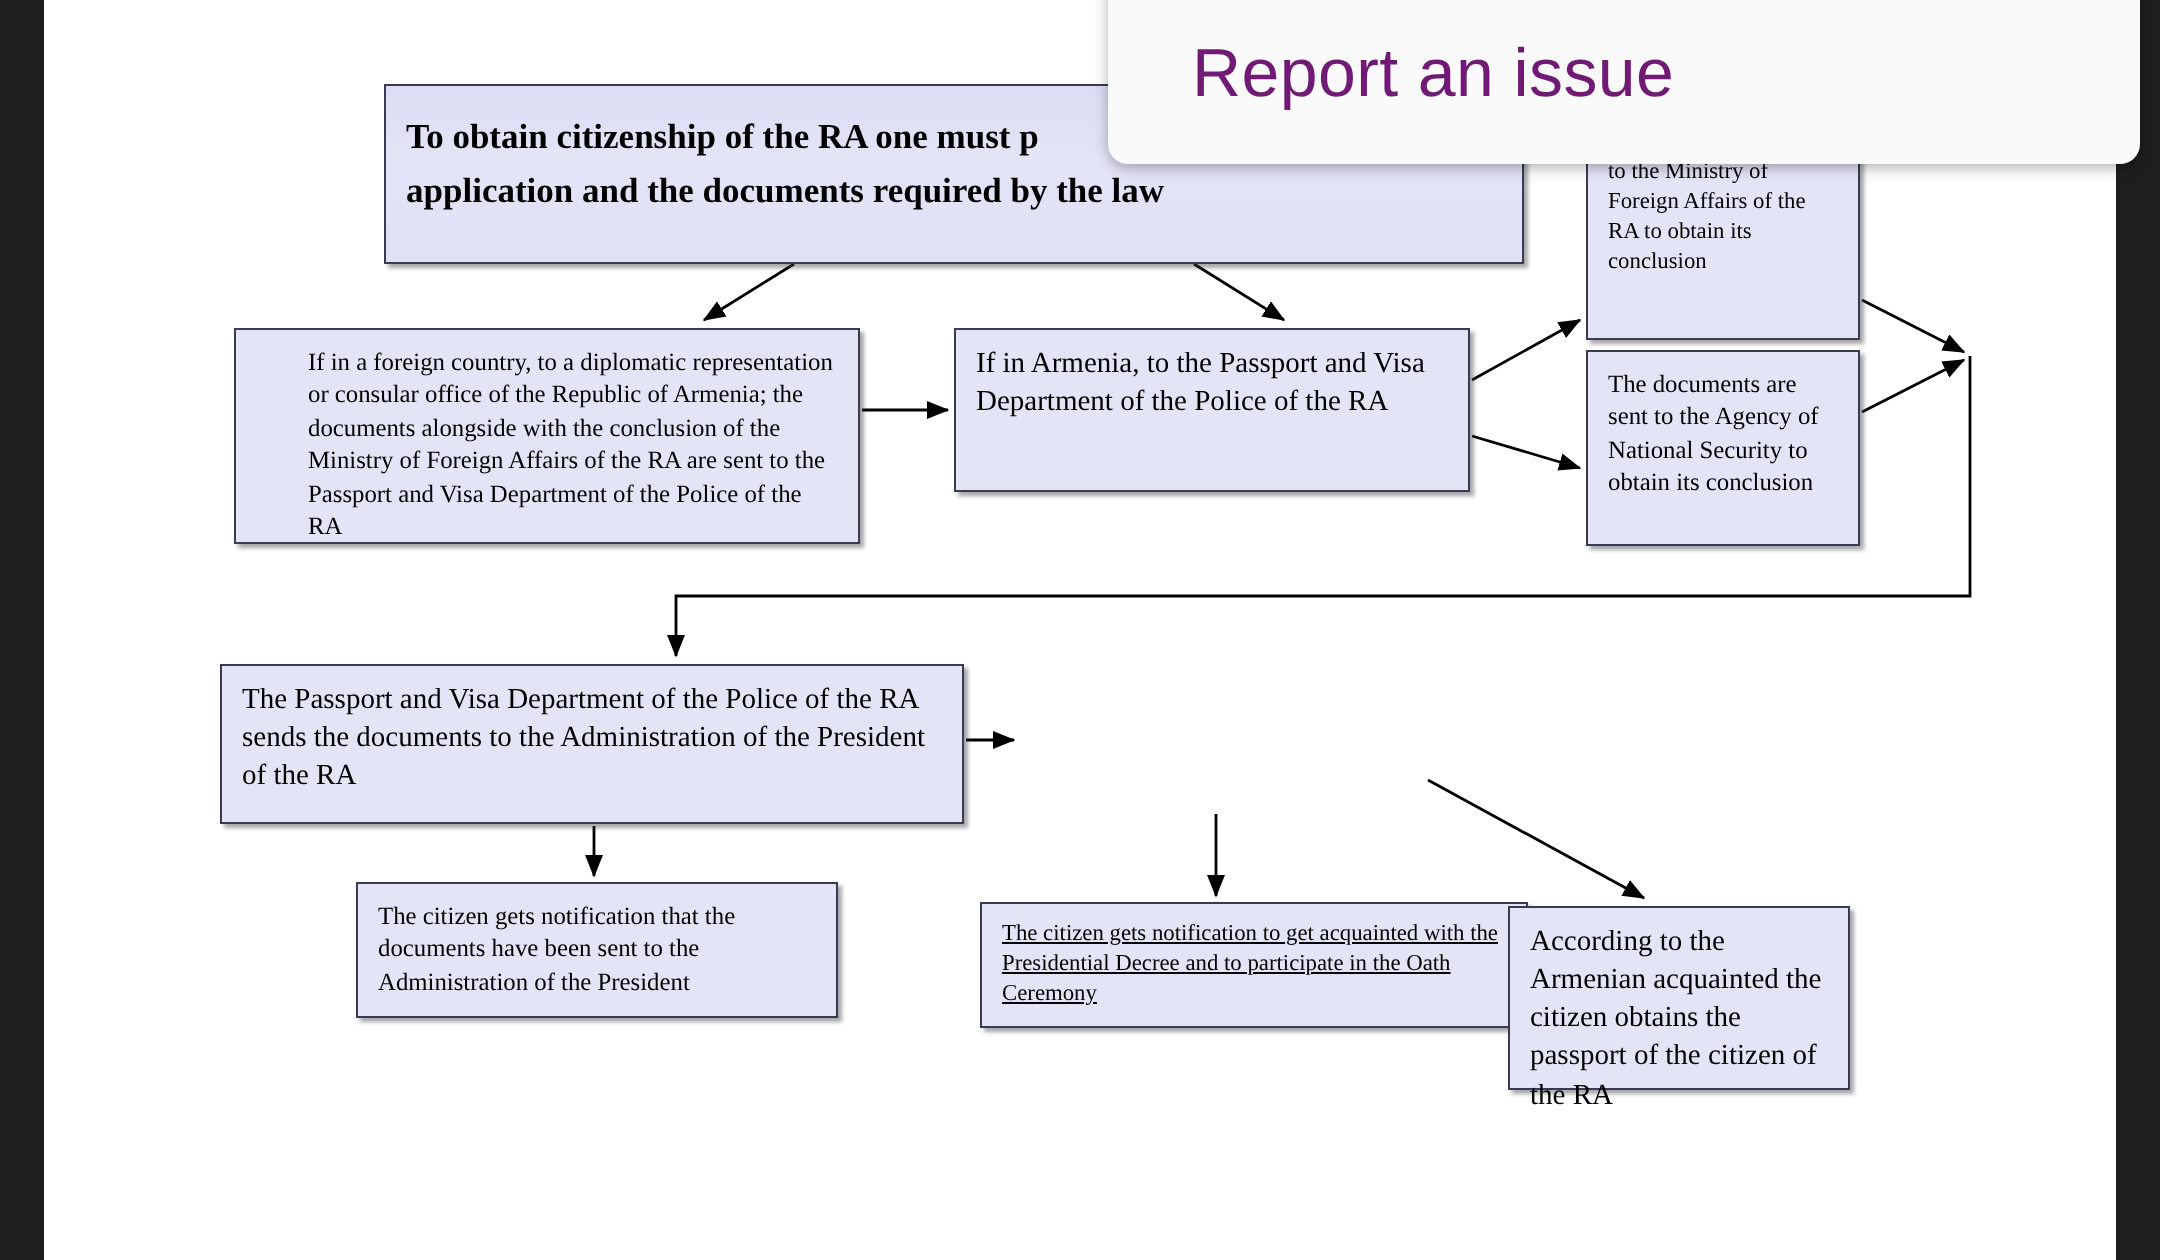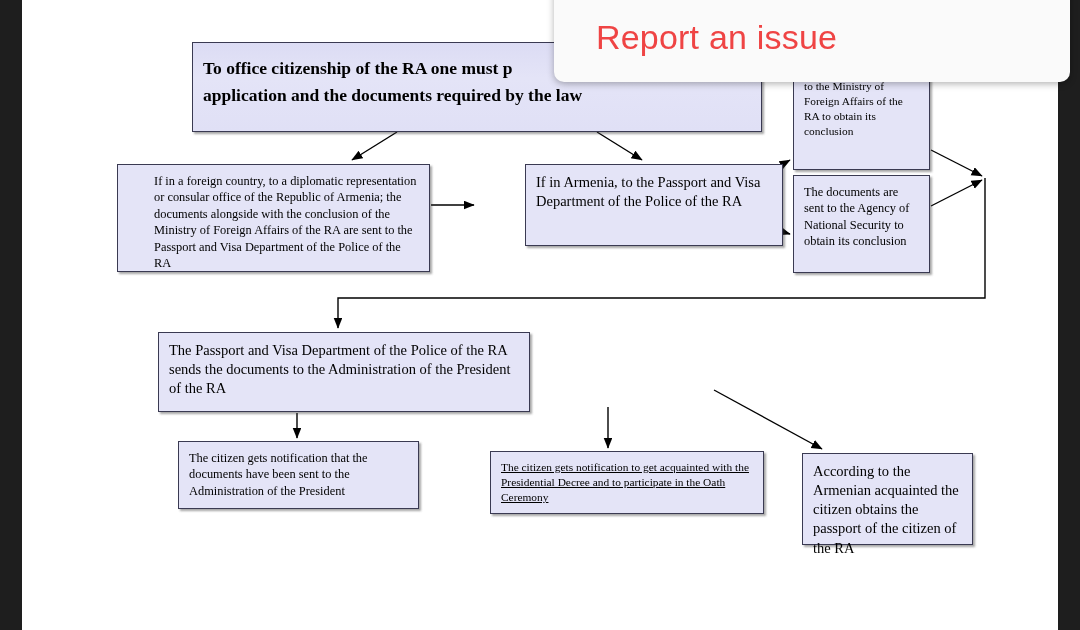--- a/index.html
+++ b/index.html
@@ -52,21 +52,21 @@
   }
   .node.header {
     background: linear-gradient(to bottom, #dcdcf4 0%, #e4e4f7 40%, #e0e0f6 100%);
     font-weight: bold;
     font-size: 17.5px;
     line-height: 1.55;
     padding: 12px 10px 10px 10px;
   }
   .node .txt { display: block; }
 
-  .sz-md  { font-size: 14.5px; margin-left: 48px; }
+  .sz-md  { font-size: 14.5px; }
   .sz-sm  { font-size: 12.4px; }
   .sz-xs  { font-size: 11.4px; }
 
   
   #n-top       { left: 170px; top: 42px;  width: 570px; height: 90px; }
   #n-foreign   { left: 95px;  top: 164px; width: 313px; height: 108px; padding-left: 36px; }
   #n-armenia   { left: 455px; top: 164px; width: 258px; height: 82px; }
   #n-mfa       { left: 771px; top: 55px;  width: 137px; height: 115px; }
   #n-nsa       { left: 771px; top: 175px; width: 137px; height: 98px; }
   #n-pvd       { left: 88px;  top: 332px; width: 372px; height: 80px; }
@@ -88,21 +88,21 @@
     box-shadow: 0 2px 7px rgba(0,0,0,0.30);
     z-index: 50;
   }
   #report-overlay-title {
     position: absolute;
     left: 42px;
     top: 38px;
     font-family: "Liberation Sans", sans-serif;
     font-size: 34px;
     font-weight: 400;
-    color: #ef4444;
+    color: #701a75;
     letter-spacing: 0.2px;
     white-space: nowrap;
   }
 </style>
 </head>
 <body>
 
 <div id="page">
 
   <div id="diagram">
@@ -137,21 +137,21 @@
 
         <path d="M586,407 L586,448" marker-end="url(#arrow)"></path>
 
         <line x1="692" y1="390" x2="800" y2="449" marker-end="url(#arrow)"></line>
 
         <line x1="702" y1="487" x2="729" y2="487" marker-end="url(#arrow)"></line>
       </g>
     </svg>
 
     <div class="node header" id="n-top">
-      <span class="txt">To office citizenship of the RA one must p</span>
+      <span class="txt">To obtain citizenship of the RA one must p</span>
       <span class="txt">application and the documents required by the law</span>
     </div>
 
     <div class="node sz-sm" id="n-foreign">
       <span class="txt">If in a foreign country, to a diplomatic representation or consular office of the Republic of Armenia; the documents alongside with the conclusion of the Ministry of Foreign Affairs of the RA are sent to the Passport and Visa Department of the Police of the RA</span>
     </div>
 
     <div class="node sz-md" id="n-armenia">
       <span class="txt">If in Armenia, to the Passport and Visa Department of the Police of the RA</span>
     </div>

